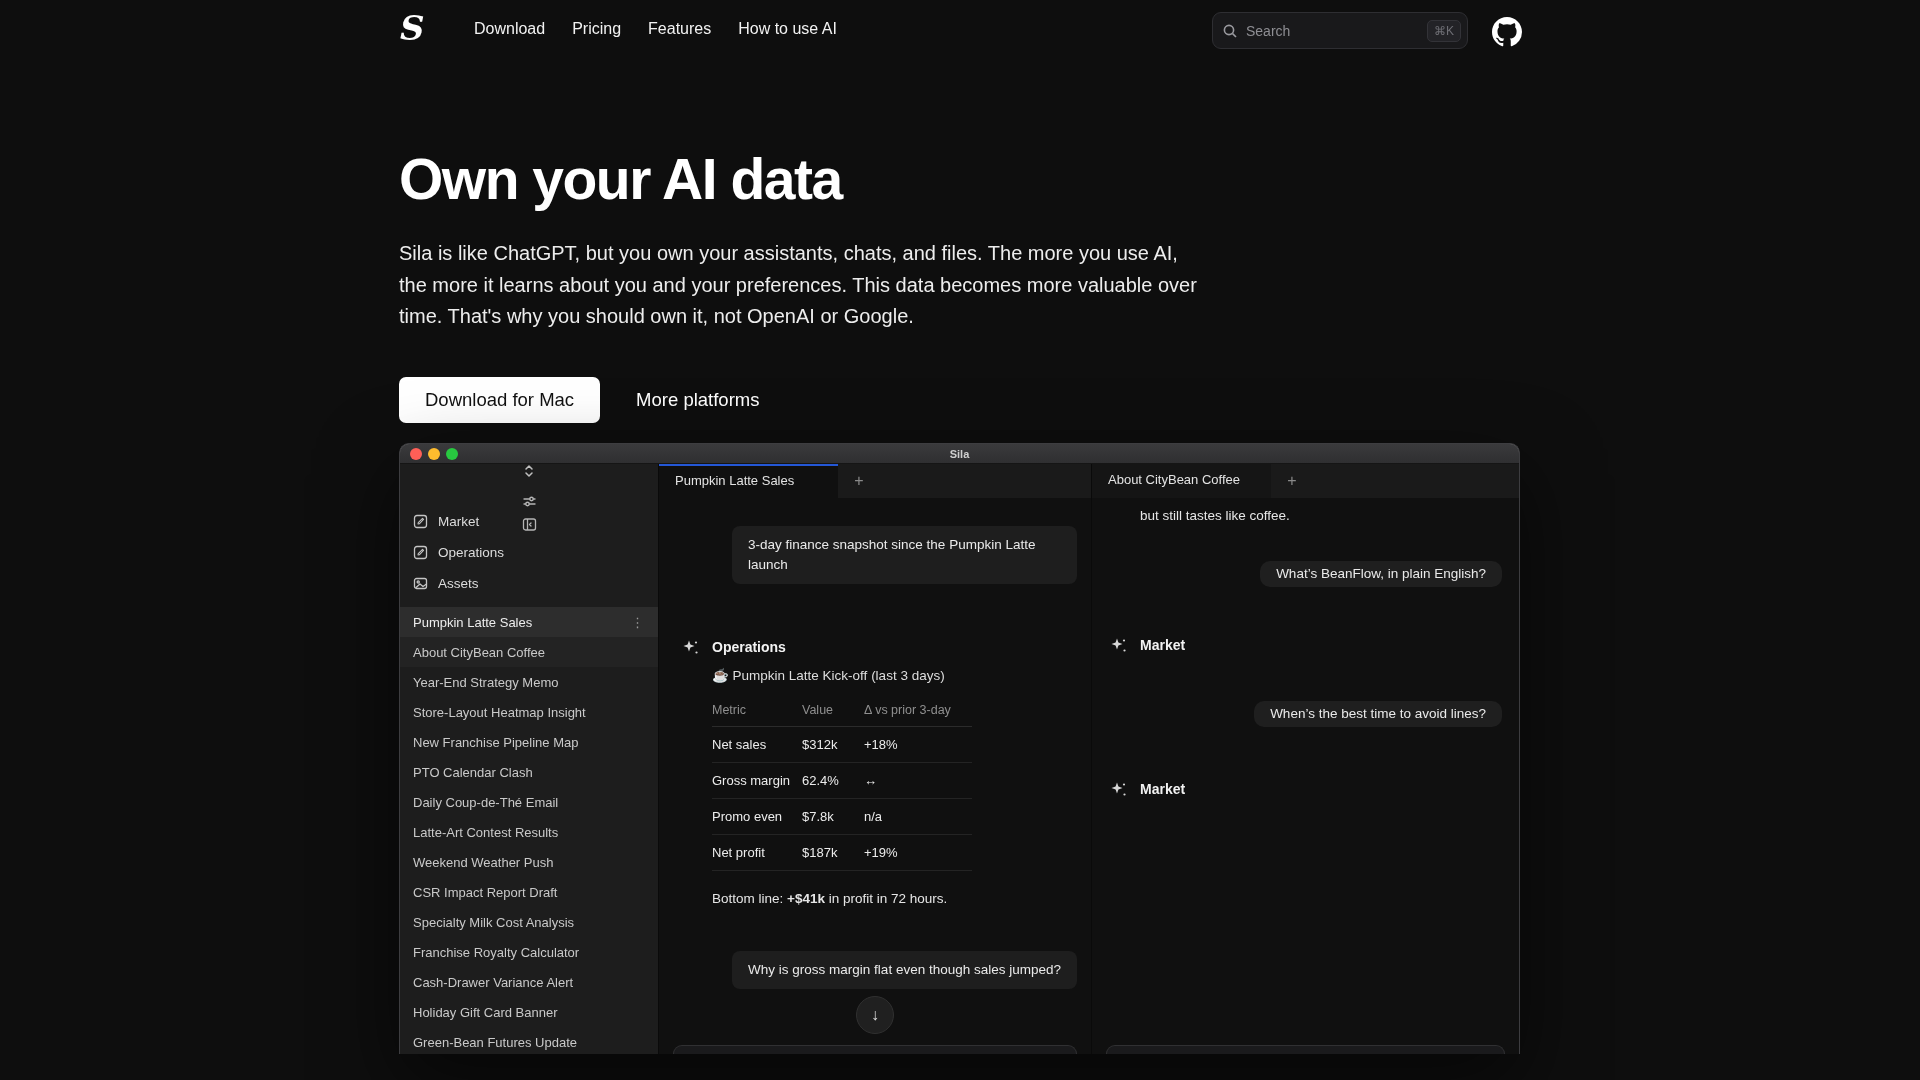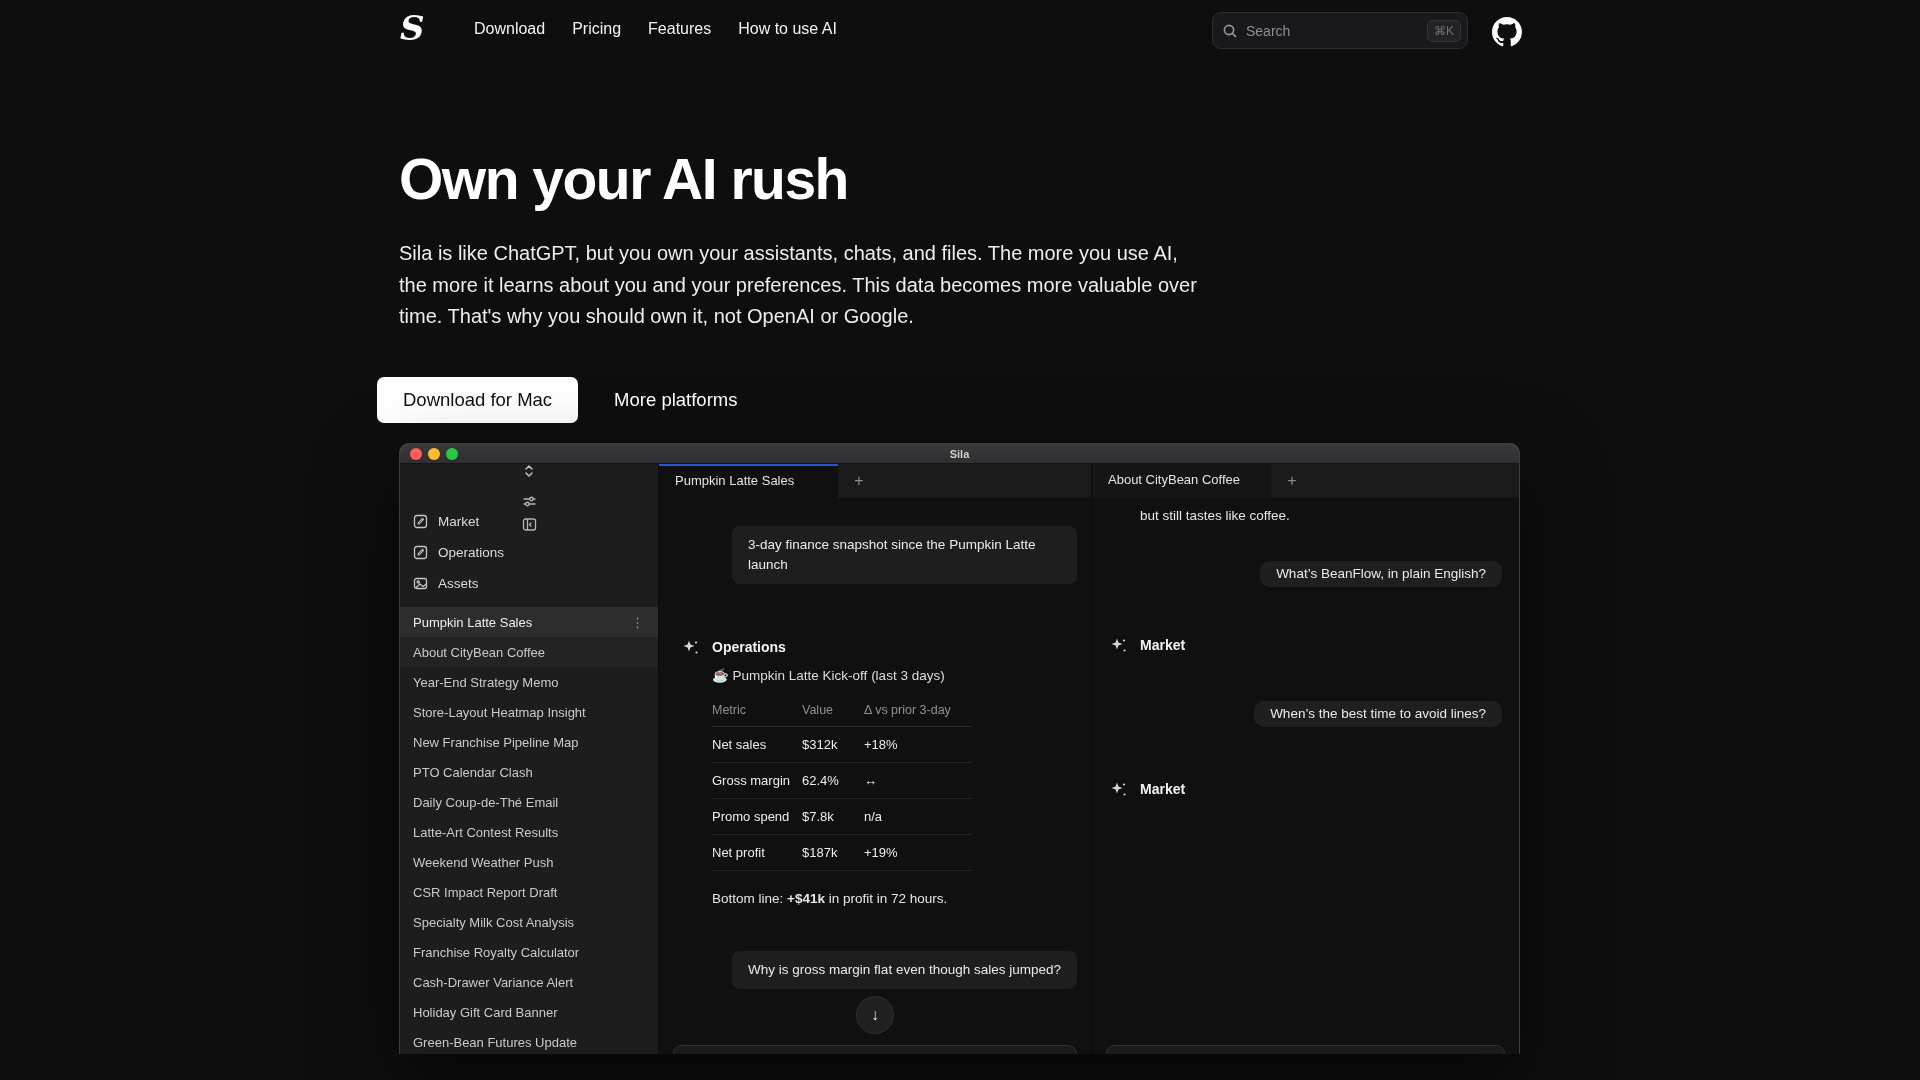--- a/index.html
+++ b/index.html
@@ -21,21 +21,21 @@
   .searchbox input::placeholder { color:#8e8e93; }
   .kbd { background:#232327; border:1px solid #333338; border-radius:5px; color:#6f6f75;
          font-size:12px; padding:3px 6px; }
   .gh { position:absolute; left:1492px; top:17px; width:30px; height:30px; cursor:pointer; }
 
   
   .hero-title { position:absolute; left:399px; top:146px; font-size:57px; font-weight:700;
                 letter-spacing:-1.5px; color:#fff; }
   .hero-sub { position:absolute; left:399px; top:238px; width:800px; font-size:20px;
               line-height:31.5px; color:#ededed; }
-  .cta-row { position:absolute; left:377px; top:377px; display:flex; align-items:center; gap:36px; }
+  .cta-row { position:absolute; left:399px; top:377px; display:flex; align-items:center; gap:36px; }
   .btn-primary { background:#fff; color:#111; border:none; border-radius:7px; height:46px;
                  padding:0 26px; font-size:18.5px; font-weight:500; cursor:pointer;
                  font-family:"Liberation Sans",sans-serif; }
   .btn-ghost { background:transparent; border:none; color:#fff; font-size:18.5px; cursor:pointer;
                font-family:"Liberation Sans",sans-serif; }
 
   
   .window { position:absolute; left:399px; top:443px; width:1121px; height:611px;
             border-radius:10px 10px 0 0; overflow:hidden; background:#737373;
             border:1px solid #3d3d40; border-bottom:none;
@@ -125,21 +125,21 @@
       <input type="text" placeholder="Search" style="">
       <span class="kbd">⌘K</span>
     </div>
     <div class="gh">
       <svg width="30" height="30" viewBox="0 0 16 16" fill="#fff">
         <path d="M8 0C3.58 0 0 3.58 0 8c0 3.54 2.29 6.53 5.47 7.59.4.07.55-.17.55-.38 0-.19-.01-.82-.01-1.49-2.01.37-2.53-.49-2.69-.94-.09-.23-.48-.94-.82-1.13-.28-.15-.68-.52-.01-.53.63-.01 1.08.58 1.23.82.72 1.21 1.87.87 2.33.66.07-.52.28-.87.51-1.07-1.78-.2-3.64-.89-3.64-3.95 0-.87.31-1.59.82-2.15-.08-.2-.36-1.02.08-2.12 0 0 .67-.21 2.2.82.64-.18 1.32-.27 2-.27s1.36.09 2 .27c1.53-1.04 2.2-.82 2.2-.82.44 1.1.16 1.92.08 2.12.51.56.82 1.27.82 2.15 0 3.07-1.87 3.75-3.65 3.95.29.25.54.73.54 1.48 0 1.07-.01 1.93-.01 2.2 0 .21.15.46.55.38A8.01 8.01 0 0 0 16 8c0-4.42-3.58-8-8-8z"></path>
       </svg>
     </div>
   </div>
 
-  <h1 class="hero-title">Own your AI rush</h1>
+  <h1 class="hero-title">Own your AI data</h1>
   <p class="hero-sub">Sila is like ChatGPT, but you own your assistants, chats, and files. The more you use AI, the more it learns about you and your preferences. This data becomes more valuable over time. That's why you should own it, not OpenAI or Google.</p>
   <div class="cta-row">
     <button class="btn-primary">Download for Mac</button>
     <button class="btn-ghost">More platforms</button>
   </div>
 
   <div class="window">
     <div class="titlebar">
       <div class="lights">
         <div class="light" style="background:#ff5f57"></div>
@@ -285,21 +285,21 @@
                   <td>Net sales</td>
                   <td>$312k</td>
                   <td>+18%</td>
                 </tr>
                 <tr>
                   <td>Gross margin</td>
                   <td>62.4%</td>
                   <td>↔</td>
                 </tr>
                 <tr>
-                  <td>Promo spend</td>
+                  <td>Promo even</td>
                   <td>$7.8k</td>
                   <td>n/a</td>
                 </tr>
                 <tr>
                   <td>Net profit</td>
                   <td>$187k</td>
                   <td>+19%</td>
                 </tr>
               </tbody>
             </table>

